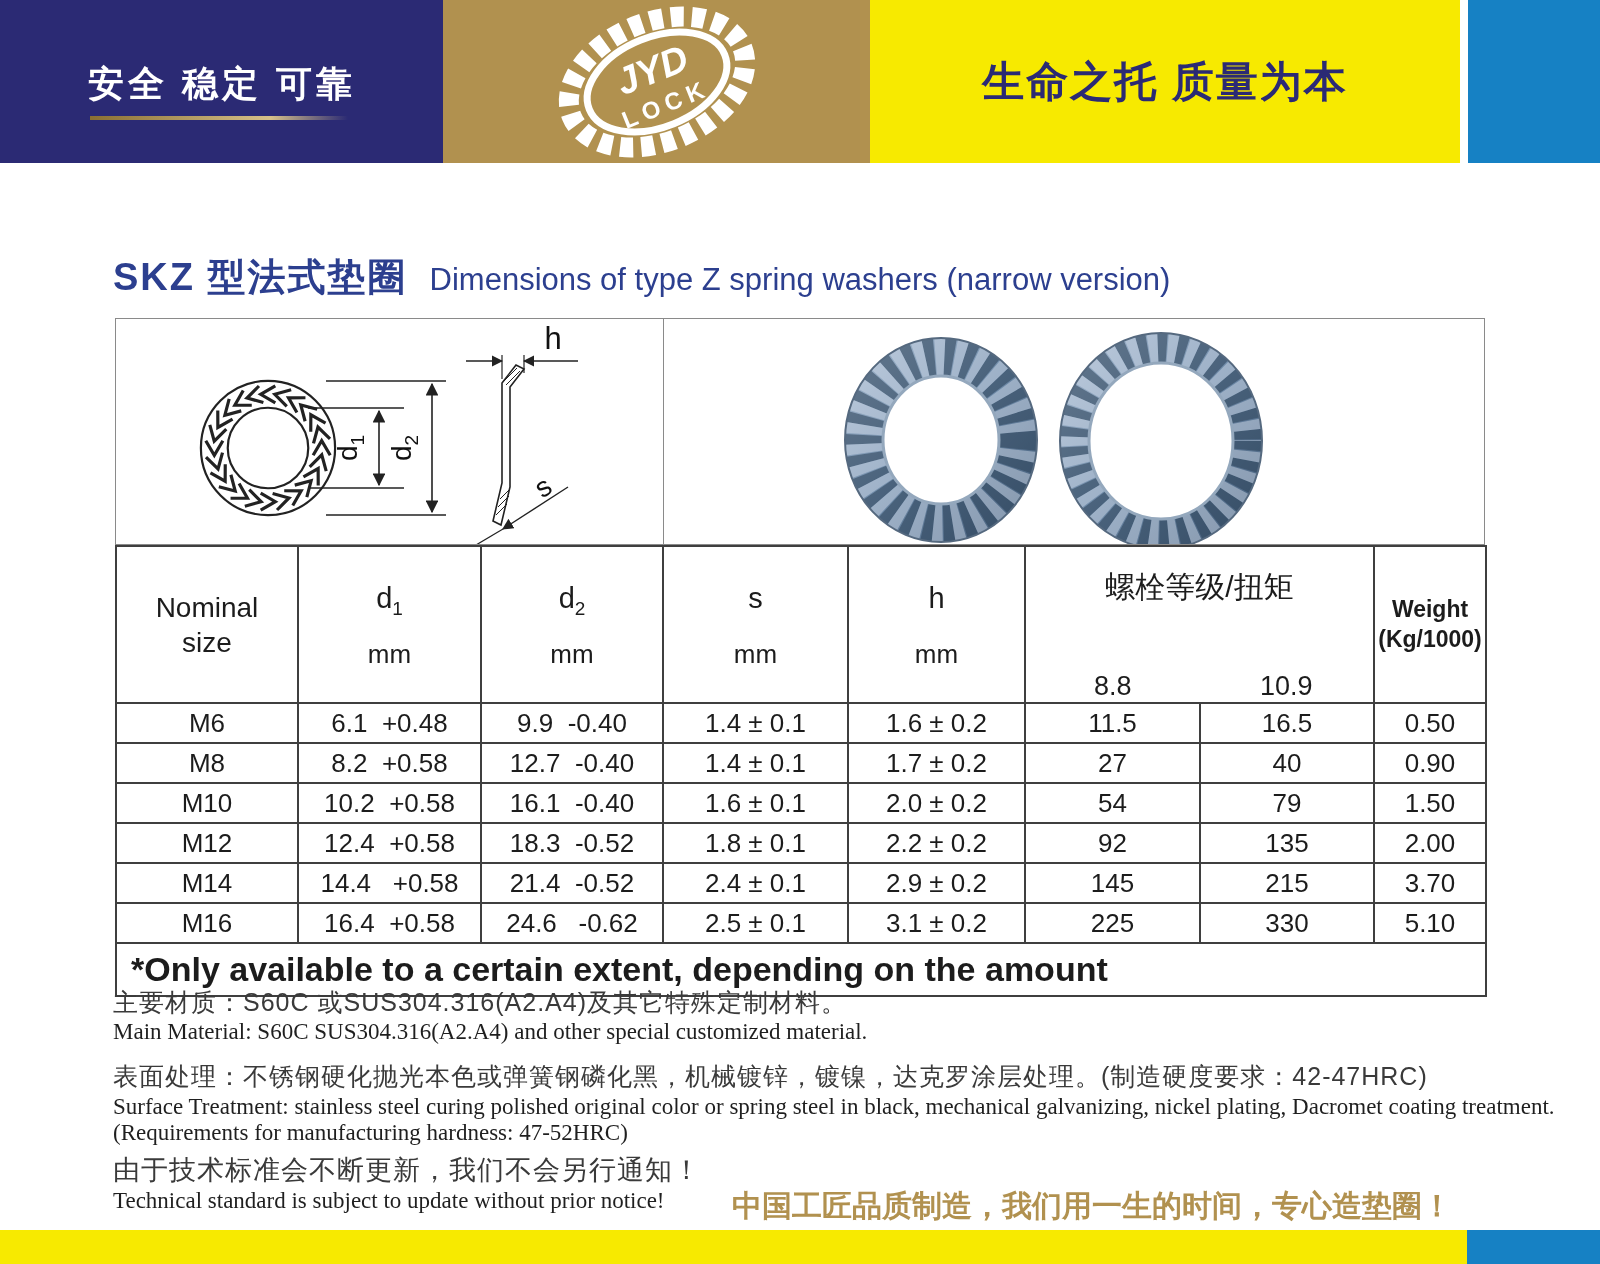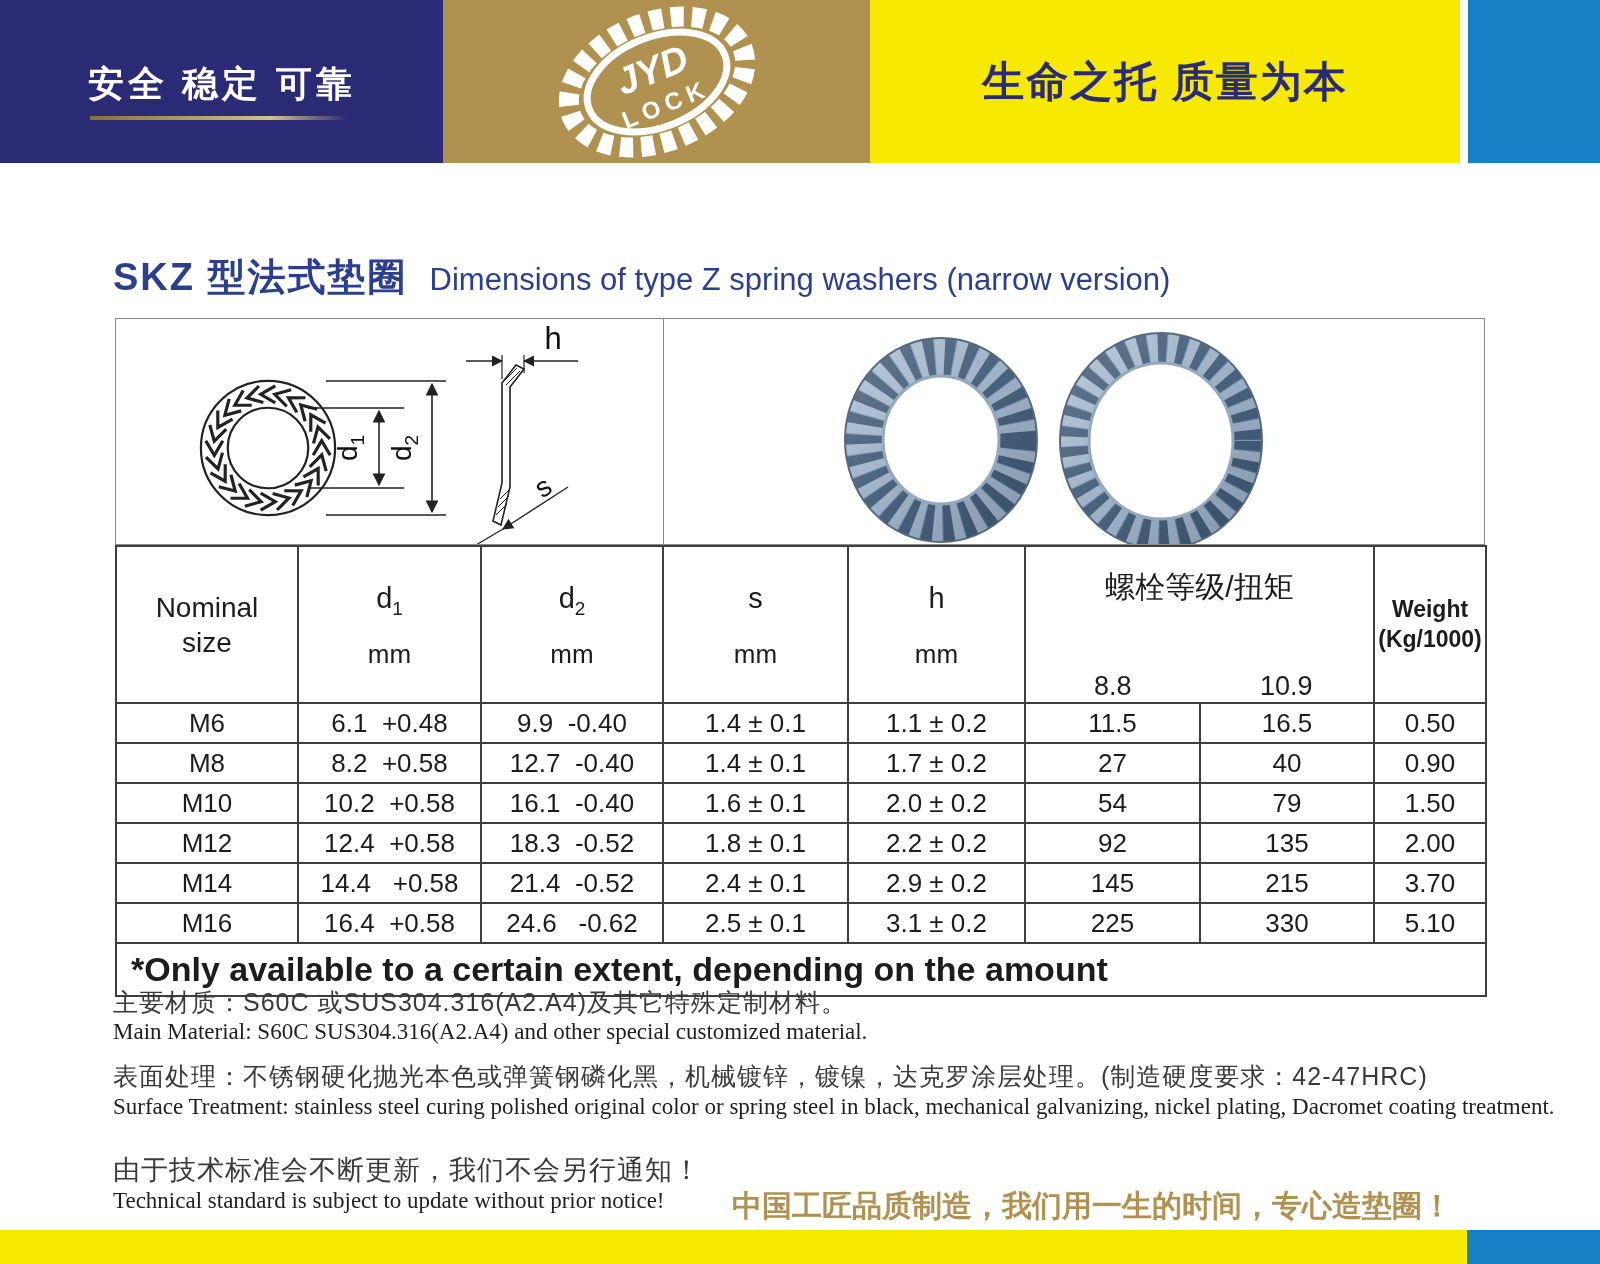--- a/index.html
+++ b/index.html
@@ -267,21 +267,21 @@
           </div>
         </th>
       </tr>
     </thead>
     <tbody>
       <tr>
         <td>M6</td>
         <td class="numpre">6.1  +0.48</td>
         <td class="numpre">9.9  -0.40</td>
         <td>1.4 ± 0.1</td>
-        <td>1.1 ± 0.2</td>
+        <td>1.6 ± 0.2</td>
         <td>11.5</td>
         <td>16.5</td>
         <td>0.50</td>
       </tr>
       <tr>
         <td>M8</td>
         <td class="numpre">8.2  +0.58</td>
         <td class="numpre">12.7  -0.40</td>
         <td>1.4 ± 0.1</td>
         <td>1.7 ± 0.2</td>
@@ -332,20 +332,21 @@
       <tr class="footnote-row">
         <td colspan="8">*Only available to a certain extent, depending on the amount</td>
       </tr>
     </tbody>
   </table>
 
   <div class="abs note-zh n1">主要材质：S60C 或SUS304.316(A2.A4)及其它特殊定制材料。</div>
   <div class="abs note-en n2">Main Material: S60C SUS304.316(A2.A4) and other special customized material.</div>
   <div class="abs note-zh n3">表面处理：不锈钢硬化抛光本色或弹簧钢磷化黑，机械镀锌，镀镍，达克罗涂层处理。(制造硬度要求：42-47HRC)</div>
   <div class="abs note-en n4">Surface Treatment: stainless steel curing polished original color or spring steel in black, mechanical galvanizing, nickel plating, Dacromet coating treatment.</div>
+  <div class="abs note-en n5">(Requirements for manufacturing hardness: 47-52HRC)</div>
   <div class="abs note-en n7">Technical standard is subject to update without prior notice!</div>
   <div class="abs note-zh n6">由于技术标准会不断更新，我们不会另行通知！</div>
 
   <div class="abs slogan-bottom">中国工匠品质制造，我们用一生的时间，专心造垫圈！</div>
 
   <div class="abs ftr-yellow"></div>
   <div class="abs ftr-blue"></div>
 
 </div>
 

